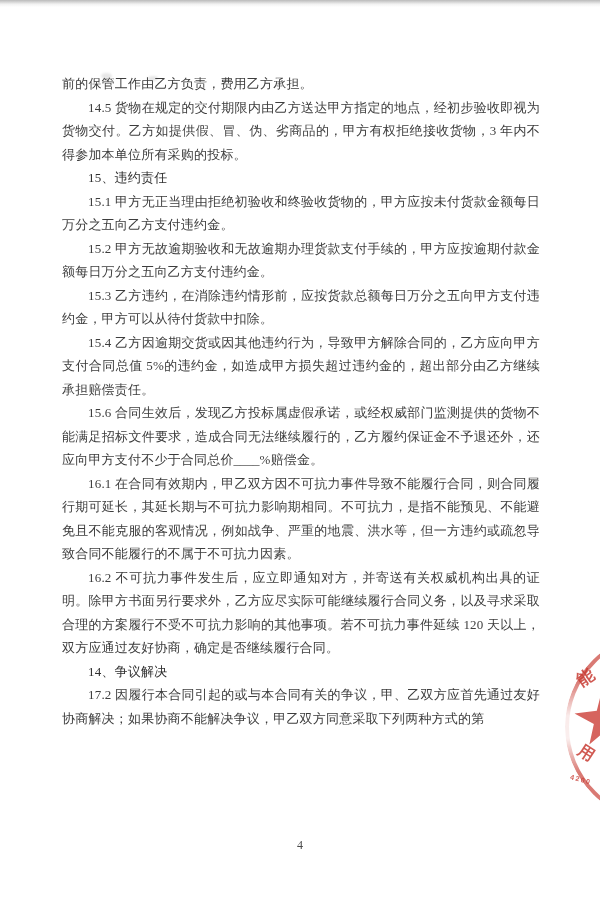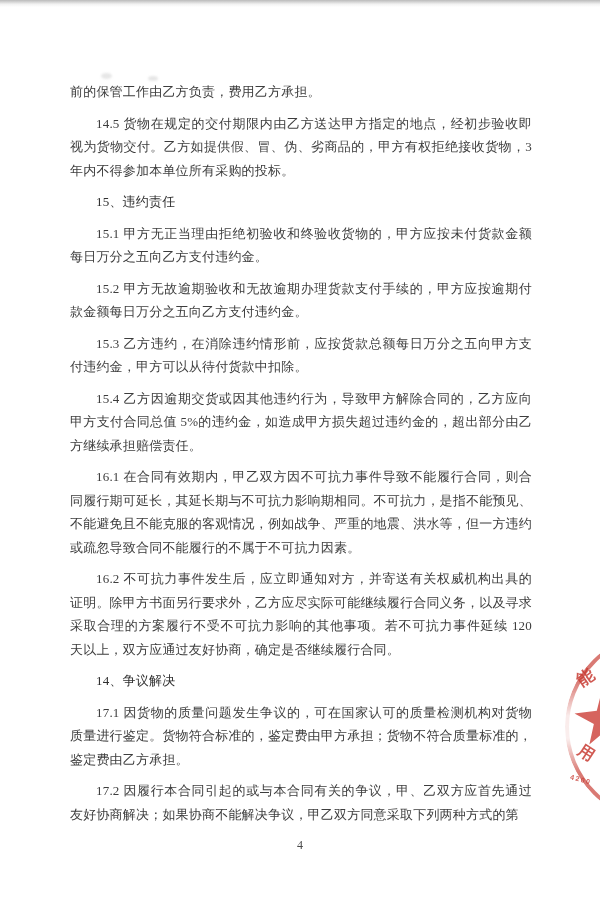--- a/index.html
+++ b/index.html
@@ -27,21 +27,21 @@
   .smudge.s1 { left: 101px; top: 73px; width: 11px; height: 6px; }
   .smudge.s2 { left: 148px; top: 76px; width: 10px; height: 5px; }
 
   .content {
     position: absolute;
     left: 62px;
     top: 72px;
     width: 478px;
   }
   .content p {
-    margin: 8px;
+    margin: 0;
     font-size: 13px;
     line-height: 23.5px;
     color: #3d3d3d;
     text-align: justify;
     text-indent: 2em;
     letter-spacing: 0.2px;
   }
   .content p.cont { text-indent: 0; }
   .content p.heading {
     font-weight: normal;
@@ -115,24 +115,24 @@
 <div class="smudge s2"></div>
 
 <main class="content">
   <p class="cont">前的保管工作由乙方负责，费用乙方承担。</p>
   <p>14.5 货物在规定的交付期限内由乙方送达甲方指定的地点，经初步验收即视为货物交付。乙方如提供假、冒、伪、劣商品的，甲方有权拒绝接收货物，3 年内不得参加本单位所有采购的投标。</p>
   <p class="heading">15、违约责任</p>
   <p>15.1 甲方无正当理由拒绝初验收和终验收货物的，甲方应按未付货款金额每日万分之五向乙方支付违约金。</p>
   <p>15.2 甲方无故逾期验收和无故逾期办理货款支付手续的，甲方应按逾期付款金额每日万分之五向乙方支付违约金。</p>
   <p>15.3 乙方违约，在消除违约情形前，应按货款总额每日万分之五向甲方支付违约金，甲方可以从待付货款中扣除。</p>
   <p>15.4 乙方因逾期交货或因其他违约行为，导致甲方解除合同的，乙方应向甲方支付合同总值 5%的违约金，如造成甲方损失超过违约金的，超出部分由乙方继续承担赔偿责任。</p>
+  <p><span>15.6 合同生效后，发现乙方投标属虚假承诺，或经权威部门监测提供的货物不能满足招标文件要求，造成合同无法继续履行的，乙方履约保证金不予退还外，还应向甲方支付不少于合同总价</span><span class="blank">____</span><span>%赔偿金。</span></p>
   <p>16.1 在合同有效期内，甲乙双方因不可抗力事件导致不能履行合同，则合同履行期可延长，其延长期与不可抗力影响期相同。不可抗力，是指不能预见、不能避免且不能克服的客观情况，例如战争、严重的地震、洪水等，但一方违约或疏忽导致合同不能履行的不属于不可抗力因素。</p>
   <p>16.2 不可抗力事件发生后，应立即通知对方，并寄送有关权威机构出具的证明。除甲方书面另行要求外，乙方应尽实际可能继续履行合同义务，以及寻求采取合理的方案履行不受不可抗力影响的其他事项。若不可抗力事件延续 120 天以上，双方应通过友好协商，确定是否继续履行合同。</p>
   <p class="heading">14、争议解决</p>
-  <p>17.1 因货物的质量问题发生争议的，可在国家认可的质量检测机构对货物质量进行鉴定。货物符合标准的，鉴定费由甲方承担；货物不符合质量标准的，鉴定费由乙方承担。</p>
   <p><span>17.2 因履行本合同引起的或与本合同有关的争议，甲、乙双方应首先通过友好协商解决；如果协商不能解决争议，甲乙双方同意采取下列两种方式的第</span></p>
 
 </main>
 
 <div class="footer-page-num">4</div>
 
 <div class="stamp">
   <div class="stamp-ring"></div>
   <div class="stamp-star"></div>
   <div class="stamp-char-top">能</div>

